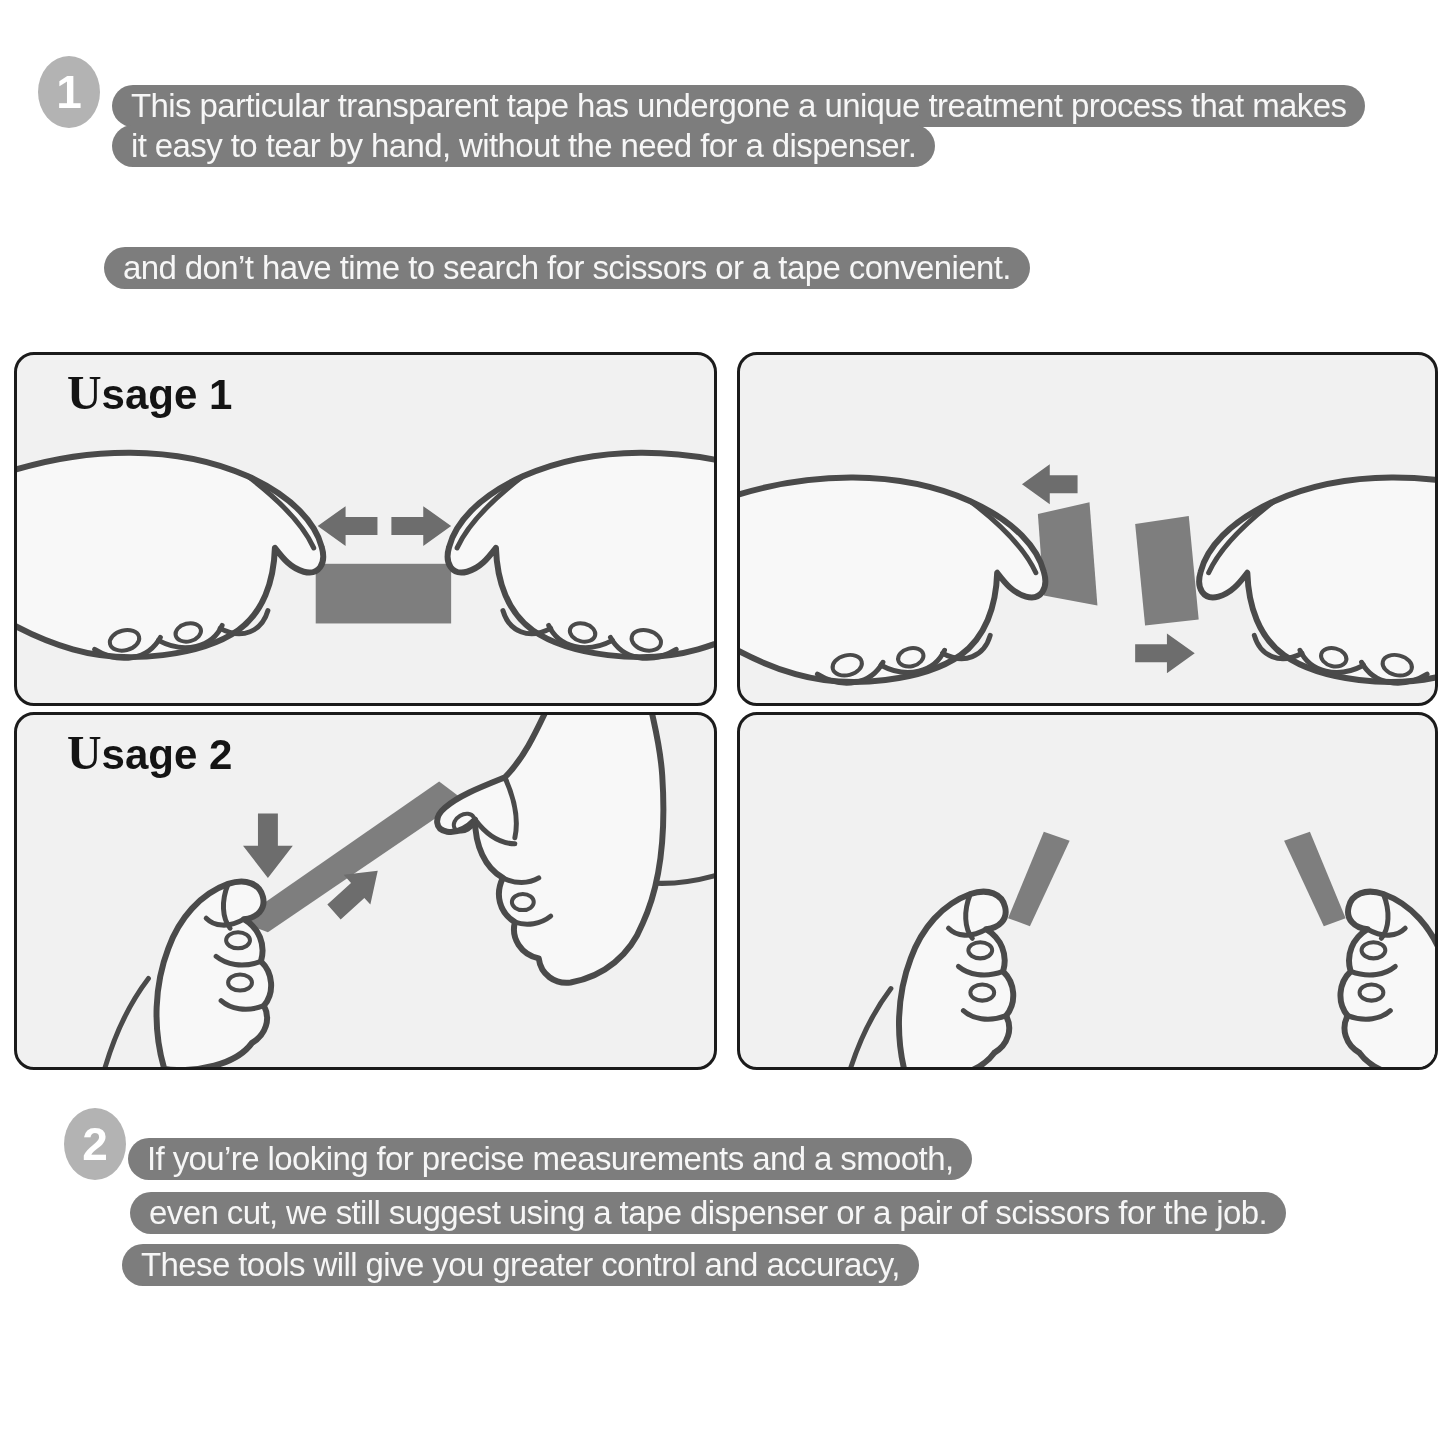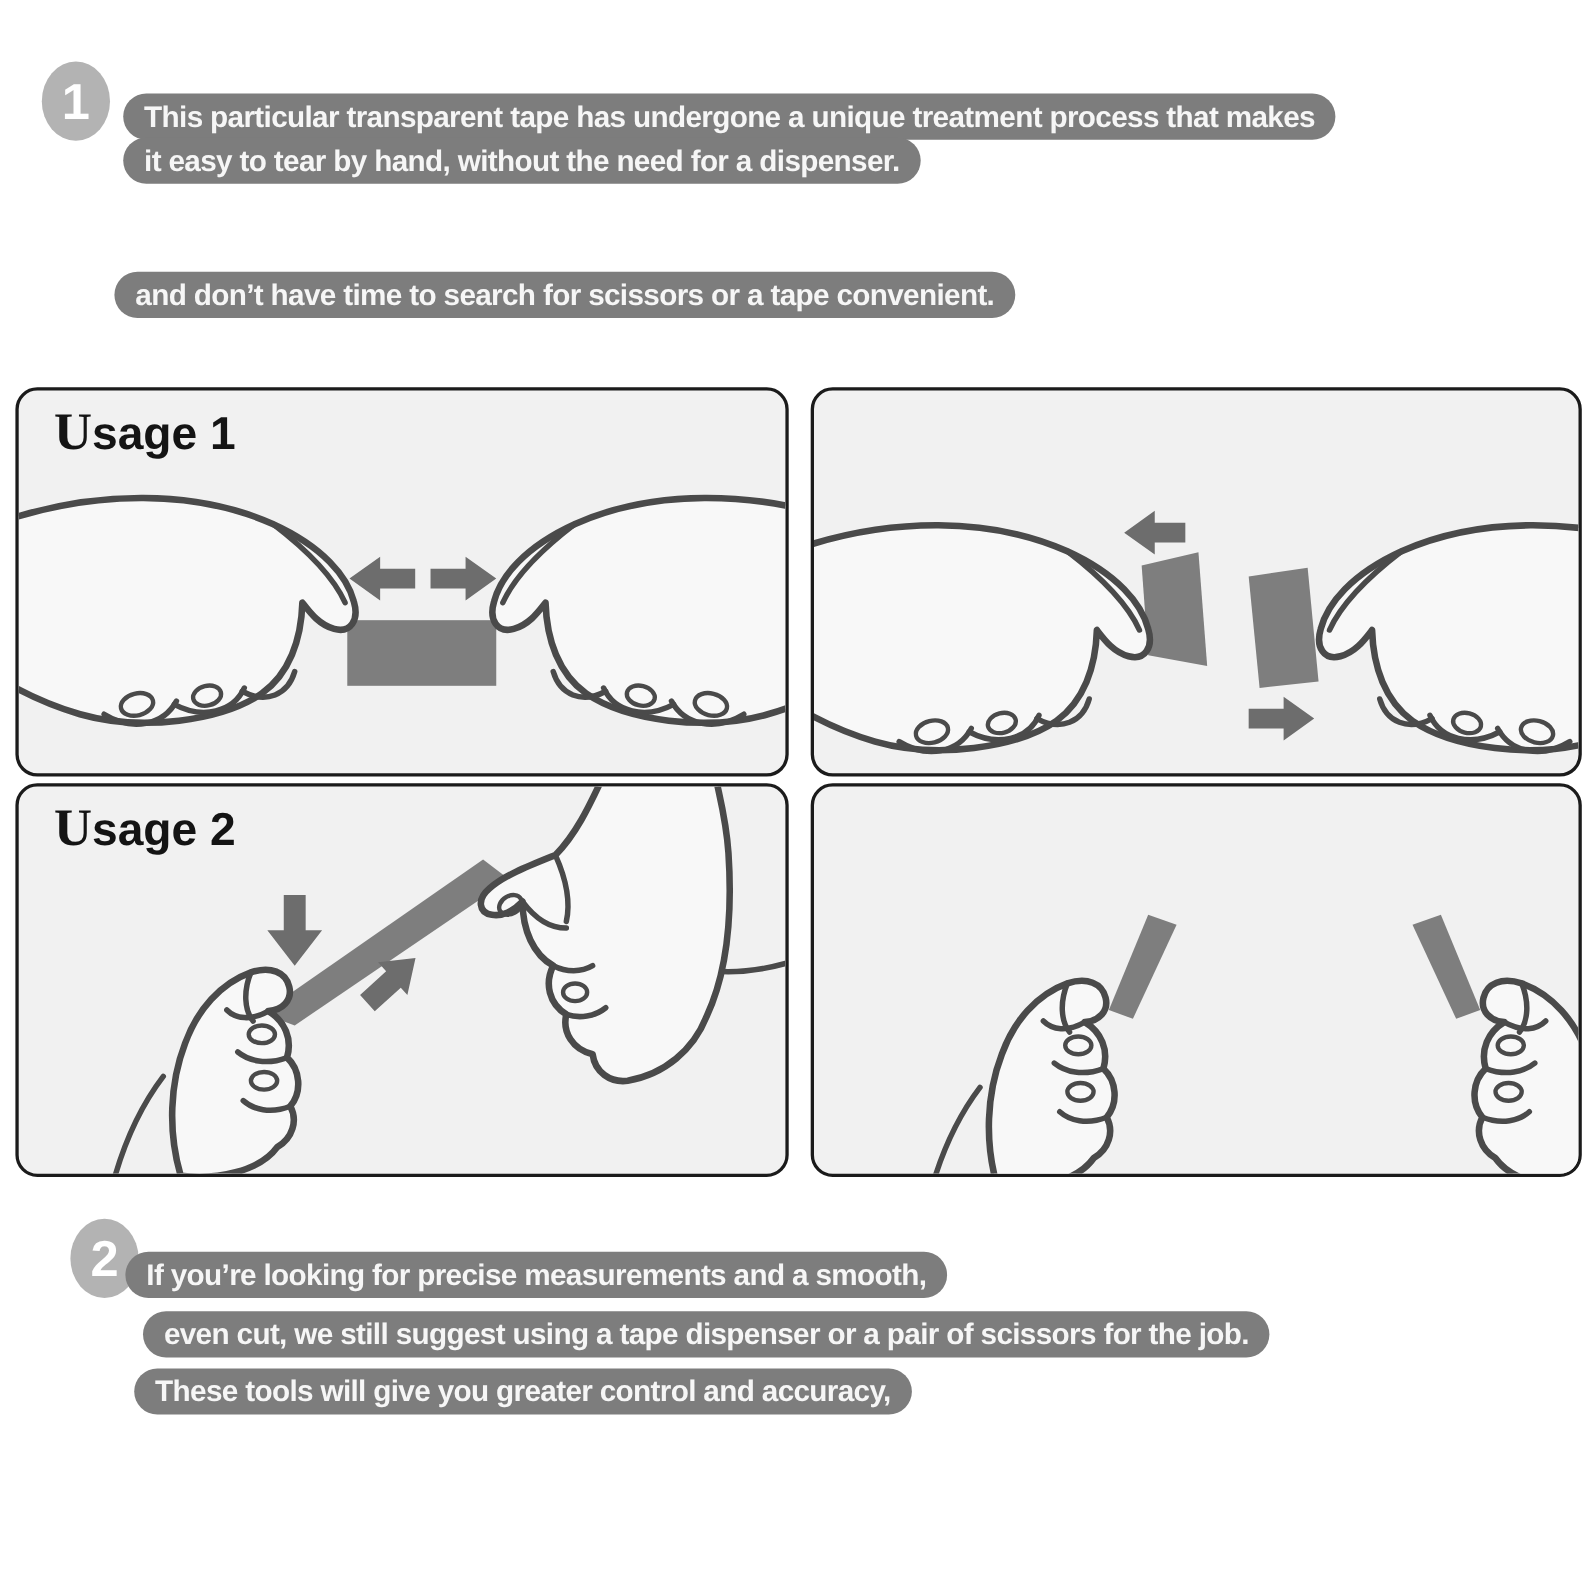--- a/index.html
+++ b/index.html
@@ -5,22 +5,22 @@
   html,body{margin:0;padding:0;background:#ffffff;}
   .page{
     position:relative;width:1445px;height:1445px;background:#ffffff;overflow:hidden;
     font-family:"Liberation Sans", sans-serif;
   }
   
   .pill{
     position:absolute;
     background:#7d7d7d;
     color:#f6f6f6;
-    font-size:27px;
-    font-weight:700;
+    font-size:33px;
+    font-weight:400;
     letter-spacing:-0.6px;
     line-height:42px;
     height:42px;
     border-radius:22px;
     padding:0 19px;
     white-space:nowrap;
   }
   
   .badge{
     position:absolute;
@@ -34,21 +34,21 @@
   
   .panel{
     position:absolute;margin:0;
     background:#f1f1f1;
     border:3px solid #1b1b1b;
     border-radius:20px;
     overflow:hidden;
   }
   .panel svg{position:absolute;left:0;top:0;width:100%;height:100%;}
   .panel-title{
-    position:absolute;left:32px;top:10px;z-index:2;
+    position:absolute;left:50px;top:10px;z-index:2;
     color:#141414;font-size:42px;font-weight:700;letter-spacing:0;
   }
   .panel-title::first-letter{
     font-family:"Liberation Serif", serif;
     font-size:1.14em;
   }
   
   .hand{fill:#f8f8f8;stroke:#4a4a4a;stroke-width:6;stroke-linejoin:round;stroke-linecap:round;}
   .line{fill:none;stroke:#4a4a4a;stroke-width:5;stroke-linecap:round;}
   .nail{fill:none;stroke:#4a4a4a;stroke-width:4;}
@@ -189,17 +189,17 @@
         <path class="line" d="M245,245 C226,252 210,248 200,240"></path>
         <path class="line" d="M248,289 C230,296 214,292 205,284"></path>
         <path class="line" d="M212,168 C205,185 206,202 214,212"></path>
         <ellipse class="nail" cx="222" cy="224" rx="12" ry="8"></ellipse>
         <ellipse class="nail" cx="224" cy="266" rx="12" ry="8"></ellipse>
       </g>
     </svg>
   </figure>
 
   <div class="badge" style="left:64px;top:1108px;">2</div>
-  <div class="pill" style="left:114px;top:1138px;">If you’re looking for precise measurements and a smooth,</div>
+  <div class="pill" style="left:128px;top:1138px;">If you’re looking for precise measurements and a smooth,</div>
   <div class="pill" style="left:130px;top:1192px;">even cut, we still suggest using a tape dispenser or a pair of scissors for the job.</div>
   <div class="pill" style="left:122px;top:1244px;text-align:right;"> These tools will give you greater control and accuracy,</div>
 
 </div>
 
 </body></html>

